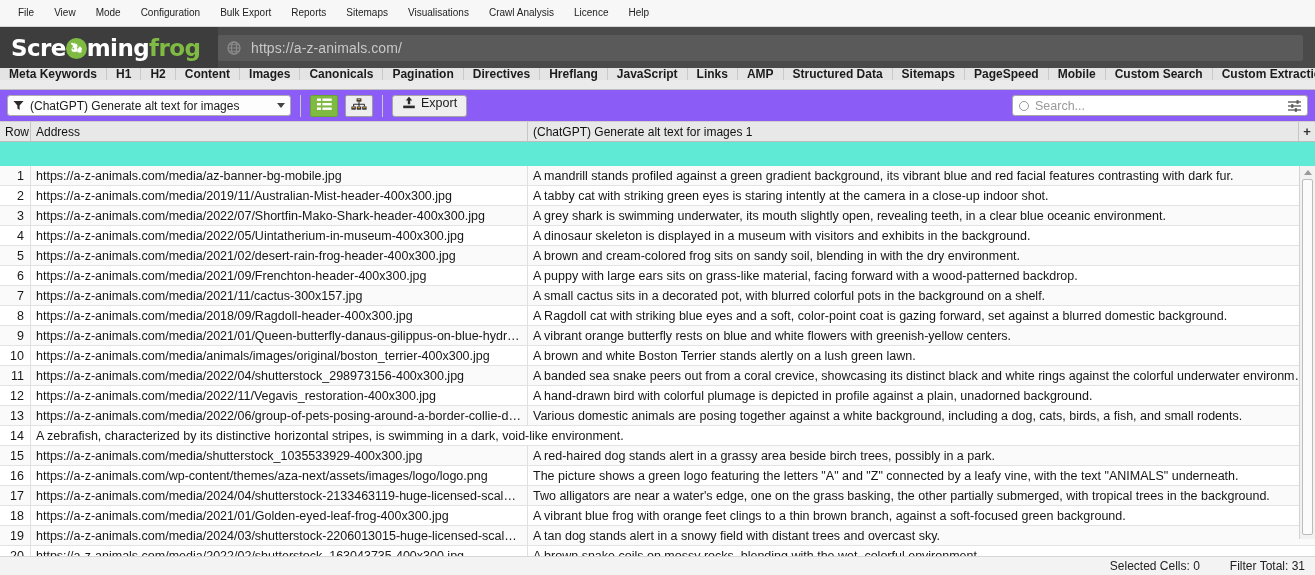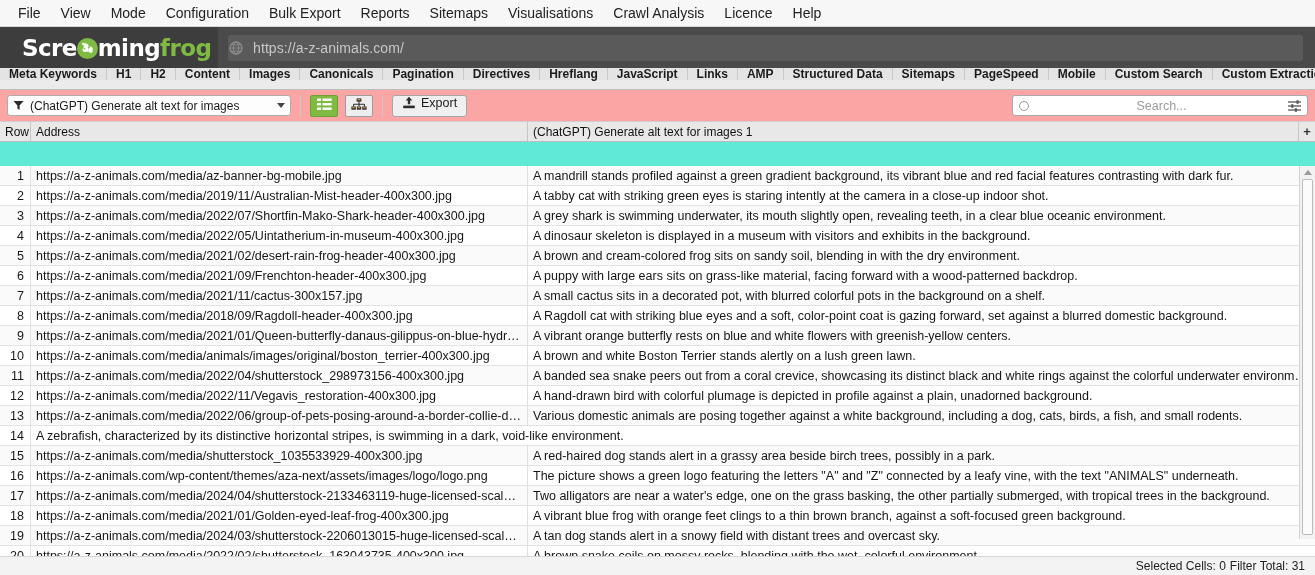--- a/index.html
+++ b/index.html
@@ -19,21 +19,21 @@
     height: 27px;
     background: #f7f7f7;
     border-bottom: 1px solid #d6d6d6;
     display: flex;
     align-items: center;
     padding-left: 8px;
     flex: 0 0 27px;
   }
   .menu-item {
     padding: 3px 10px;
-    font-size: 14px;
+    font-size: 10px;
     color: #222;
     cursor: default;
     white-space: nowrap;
     line-height: 14px;
   }
 
   
   .header {
     height: 41px;
     background: #4a4a4a;
@@ -41,21 +41,21 @@
     align-items: center;
     flex: 0 0 41px;
     position: relative;
   }
   .logo-zone {
     width: 218px;
     height: 41px;
     background: #3d3d3d;
     display: flex;
     align-items: center;
-    padding-left: 22px;
+    padding-left: 11px;
   }
   .logo-text {
     font-family: "DejaVu Sans", sans-serif;
     font-size: 23px;
     font-weight: bold;
     letter-spacing: -0.6px;
     color: #ffffff;
     position: relative;
     white-space: nowrap;
     display: flex;
@@ -68,29 +68,30 @@
     border-radius: 50%;
     background: #7fbb42;
     position: relative;
     margin: 0 0px;
     vertical-align: middle;
     top: 1px;
   }
   .frog-badge svg { position: absolute; top: 2px; left: 2px; }
 
   .urlbar {
-    margin-left: 10px;
+    margin-left: 0;
     height: 26px;
     flex: 1 1 auto;
     margin-right: 12px;
     background: #5a5a5a;
     border: 1px solid #5a5a5a;
     border-radius: 2px;
     display: flex;
     align-items: center;
+    padding-left: 8px;
   }
   .globe-icon { width: 14px; height: 14px; flex: 0 0 14px; margin-right: 10px; opacity: .75; }
   .url-value { color: #c8c8c8; font-size: 14px; letter-spacing: .1px; }
 
   
   .tabbar {
     height: 22px;
     flex: 0 0 22px;
     background: #ebebeb;
     display: flex;
@@ -109,21 +110,21 @@
     border-right: 1px solid #c9c9c9;
     white-space: nowrap;
     cursor: default;
     line-height: 12px;
   }
 
   
   .toolbar {
     height: 32px;
     flex: 0 0 32px;
-    background: #fca5a5;
+    background: #8b5cf6;
     border-bottom: 1px solid #cfcfcf;
     display: flex;
     align-items: center;
     padding: 0 7px;
     gap: 7px;
   }
   .filter-select {
     width: 284px;
     height: 21px;
     background: #fdfdfd;
@@ -170,21 +171,20 @@
   .searchbox {
     margin-left: auto;
     width: 296px;
     height: 21px;
     background: #ffffff;
     border: 1px solid #a8a8a8;
     border-radius: 3px;
     display: flex;
     align-items: center;
     padding: 0 6px;
-    text-align: center;
   }
   .search-circle {
     width: 10px; height: 10px;
     border: 1.6px solid #9a9a9a;
     border-radius: 50%;
     flex: 0 0 10px;
     margin-right: 6px;
   }
   .search-ph { flex: 1 1 auto; color: #9a9a9a; font-size: 12.5px; }
   .sliders { width: 13px; height: 12px; flex: 0 0 13px; }
@@ -306,21 +306,21 @@
   
   .statusbar {
     height: 19px;
     flex: 0 0 19px;
     background: #f3f3f3;
     border-top: 1px solid #d6d6d6;
     display: flex;
     align-items: center;
     justify-content: flex-end;
     padding-right: 10px;
-    gap: 4px;
+    gap: 30px;
     font-size: 12px;
     color: #222;
   }
 </style>
 </head>
 <body>
 
 <div id="app">
 
   <div class="menubar" id="menubar">

